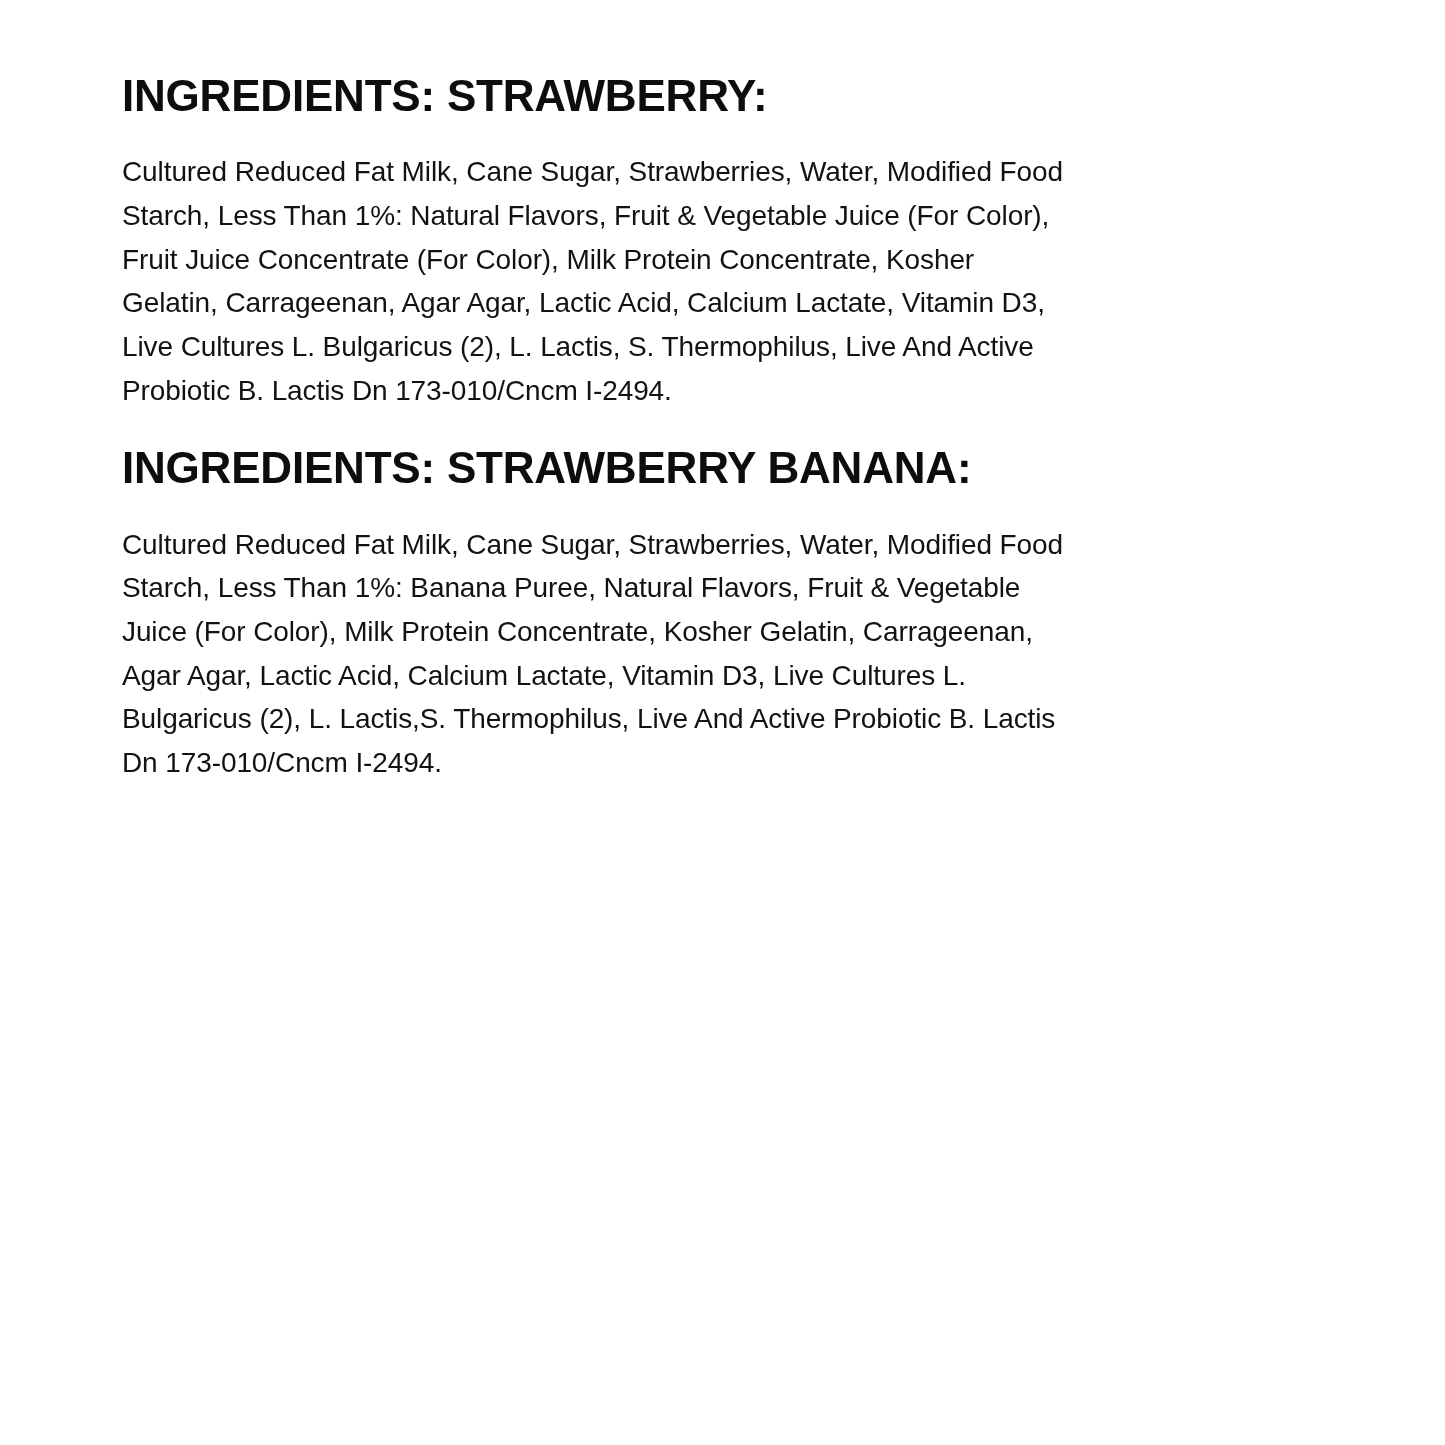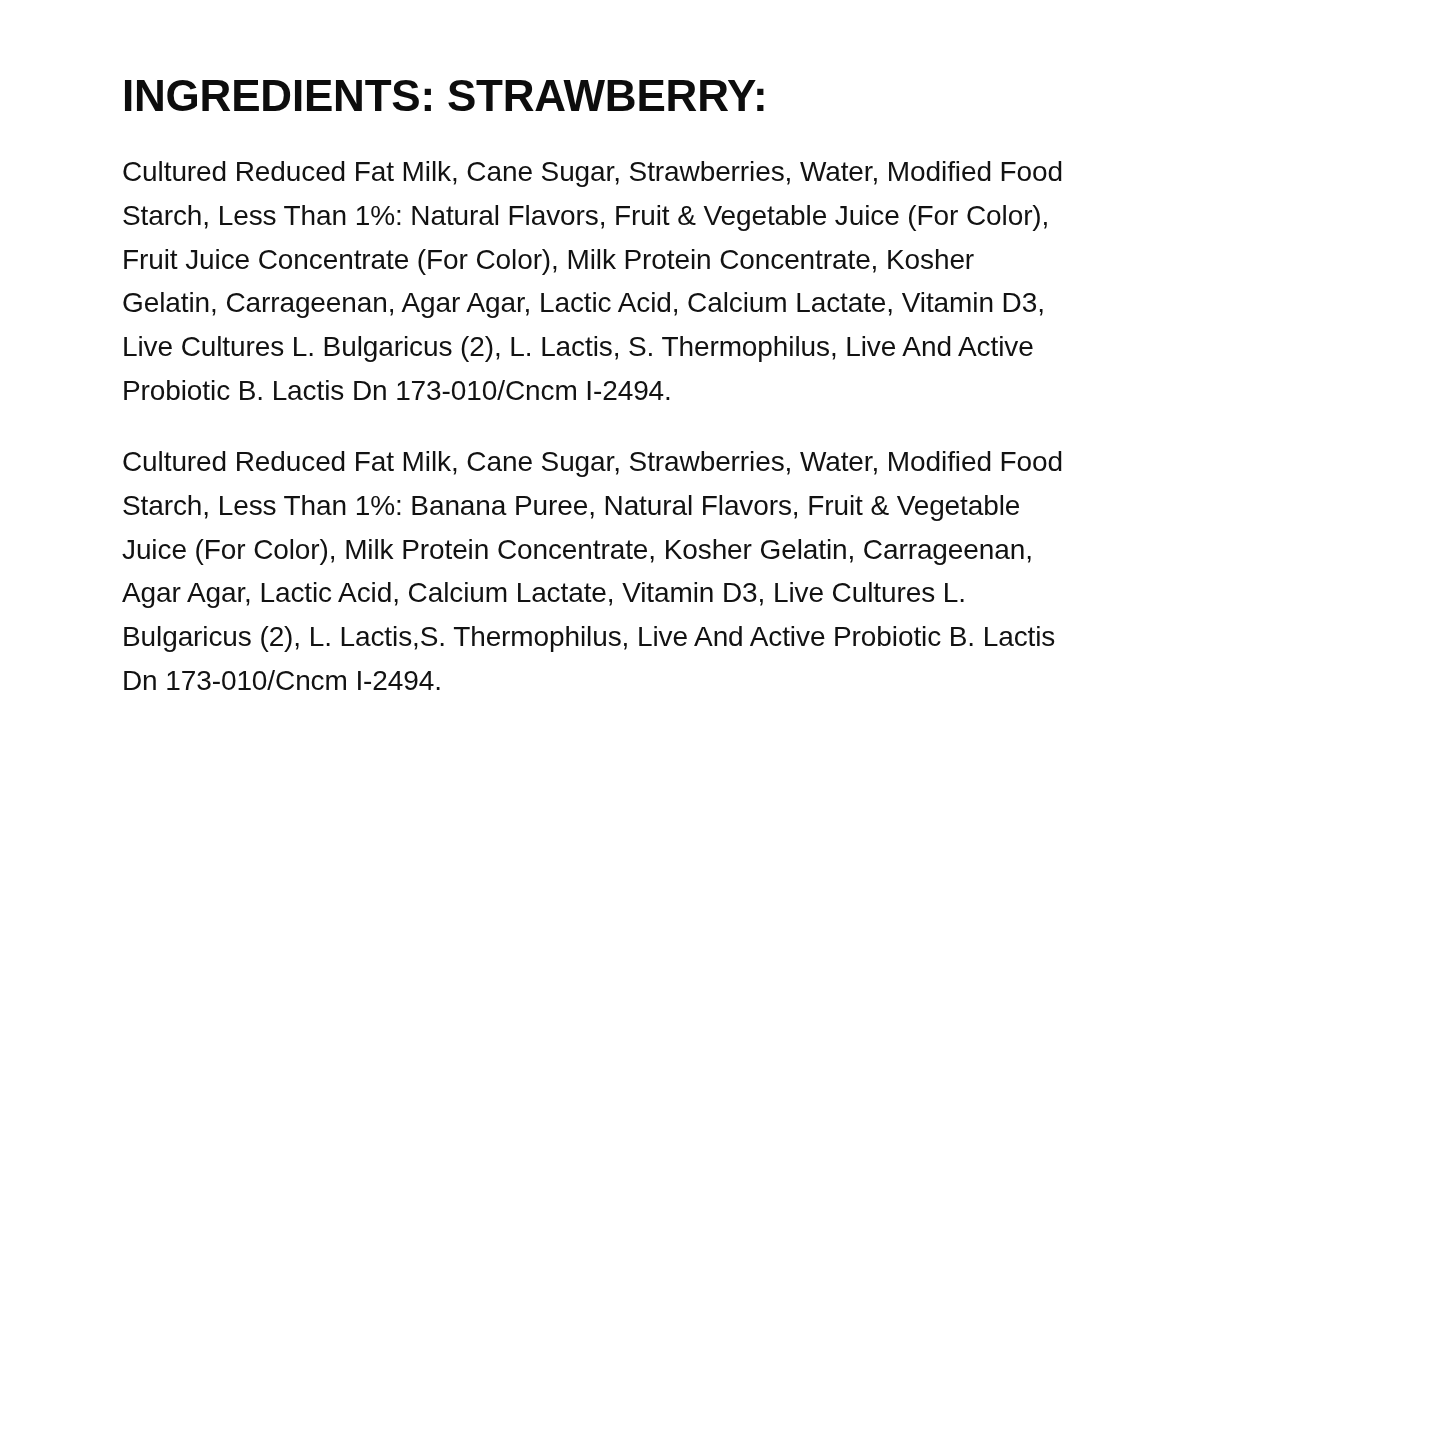--- a/index.html
+++ b/index.html
@@ -49,16 +49,17 @@
 <div class="page">
 
   <div class="section">
     <h2 class="section-heading">INGREDIENTS: STRAWBERRY:</h2>
     <p class="section-body">Cultured Reduced Fat Milk, Cane Sugar, Strawberries, Water, Modified Food Starch, Less Than 1%: Natural Flavors, Fruit &amp; Vegetable Juice (For Color), Fruit Juice Concentrate (For Color), Milk Protein Concentrate, Kosher Gelatin, Carrageenan, Agar Agar, Lactic Acid, Calcium Lactate, Vitamin D3, Live Cultures L. Bulgaricus (2), L. Lactis, S. Thermophilus, Live And Active Probiotic B. Lactis Dn 173-010/Cncm I-2494.</p>
   </div>
 
   <div class="gap-after-first"></div>
 
   <div class="section">
+    <h2 class="section-heading">INGREDIENTS: STRAWBERRY BANANA:</h2>
     <p class="section-body">Cultured Reduced Fat Milk, Cane Sugar, Strawberries, Water, Modified Food Starch, Less Than 1%: Banana Puree, Natural Flavors, Fruit &amp; Vegetable Juice (For Color), Milk Protein Concentrate, Kosher Gelatin, Carrageenan, Agar Agar, Lactic Acid, Calcium Lactate, Vitamin D3, Live Cultures L. Bulgaricus (2), L. Lactis,S. Thermophilus, Live And Active Probiotic B. Lactis Dn 173-010/Cncm I-2494.</p>
   </div>
 
 </div>
 
 </body></html>

